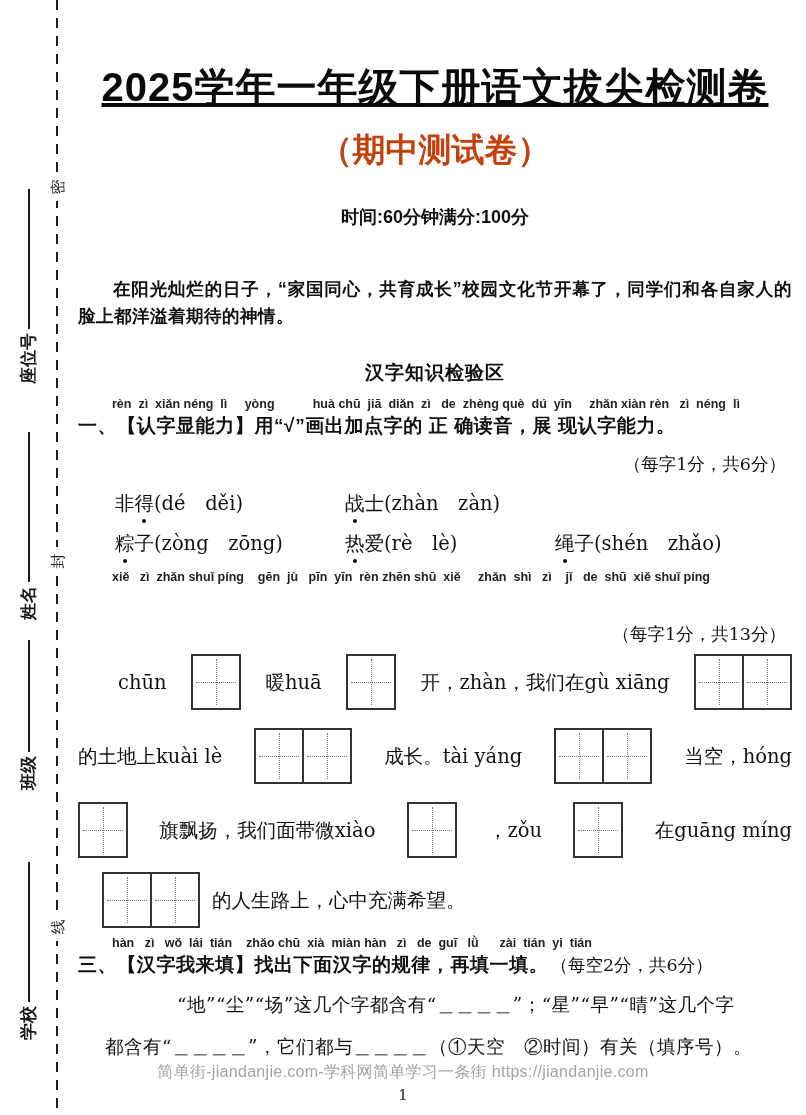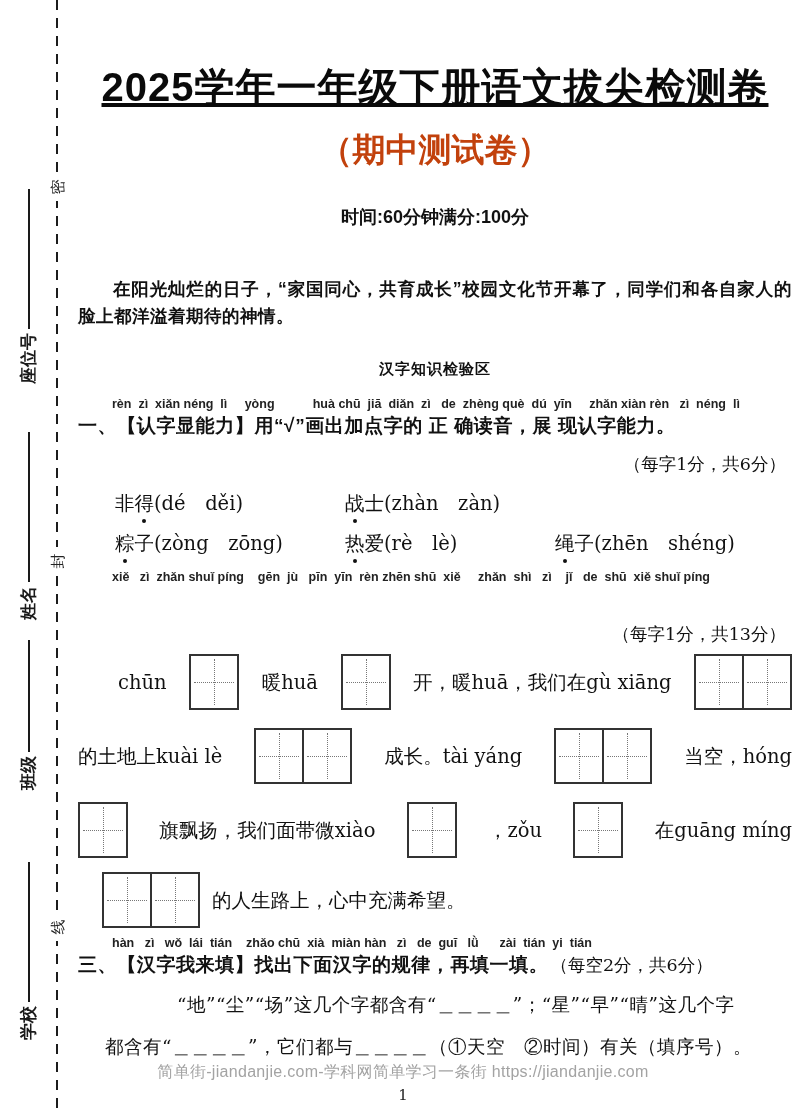--- a/index.html
+++ b/index.html
@@ -56,21 +56,21 @@
     position:absolute;top:205px;left:0;width:100%;text-align:center;
     font-size:18px;font-weight:800;
   }
   .intro{
     position:absolute;top:276px;left:0;width:100%;
     font-size:17.5px;line-height:27px;font-weight:600;text-indent:2em;
     text-align:justify;letter-spacing:0.5px;
   }
   .section-title{
     position:absolute;top:360px;left:0;width:100%;text-align:center;
-    font-size:15px;font-weight:800;letter-spacing:1px;
+    font-size:19px;font-weight:800;letter-spacing:1px;
   }
 
   .py{
     position:absolute;left:34px;right:0;font-size:12.5px;font-weight:600;
     white-space:pre;color:#222;letter-spacing:0;
   }
   .qtitle{
     position:absolute;left:0;right:0;font-size:19px;font-weight:800;
     letter-spacing:0.6px;
   }
@@ -176,35 +176,35 @@
     <div class="py q1">rèn  zì  xiǎn néng  lì     yòng           huà chū  jiā  diǎn  zì   de  zhèng què  dú  yīn     zhǎn xiàn rèn   zì  néng  lì</div>
     <div class="qtitle q1">一、【认字显能力】用“√”画出加点字的 正 确读音，展 现认字能力。</div>
     <div class="score q1">（每字1分，共6分）</div>
     <div class="q1row r0">
         <span class="q1item"><span>非</span><span class="dotchar">得</span><span>(dé　děi)</span></span>
         <span class="q1item"><span class="dotchar">战</span><span>士(zhàn　zàn)</span></span>
       </div>
     <div class="q1row r1">
         <span class="q1item"><span class="dotchar">粽</span><span>子(zòng　zōng)</span></span>
         <span class="q1item"><span class="dotchar">热</span><span>爱(rè　lè)</span></span>
-        <span class="q1item"><span class="dotchar">绳</span><span>子(zhēn　shéng)</span></span>
+        <span class="q1item"><span class="dotchar">绳</span><span>子(shén　zhǎo)</span></span>
       </div>
 
     <div class="py q2">xiě   zì  zhǎn shuǐ píng    gēn  jù   pīn  yīn  rèn zhēn shū  xiě     zhǎn  shì   zì    jǐ   de  shū  xiě shuǐ píng</div>
     <div class="score q2">（每字1分，共13分）</div>
     <div class="qline l0 spread">
         <span class="q2text">chūn</span>
         <span class="tzg">
           <span class="tzg-cell"></span>
         </span>
         <span class="q2text">暖huā</span>
         <span class="tzg">
           <span class="tzg-cell"></span>
         </span>
-        <span class="q2text">开，暖huā，我们在gù xiāng</span>
+        <span class="q2text">开，zhàn，我们在gù xiāng</span>
         <span class="tzg">
           <span class="tzg-cell"></span>
           <span class="tzg-cell"></span>
         </span>
       </div>
     <div class="qline l1 spread">
         <span class="q2text">的土地上kuài lè</span>
         <span class="tzg">
           <span class="tzg-cell"></span>
           <span class="tzg-cell"></span>

